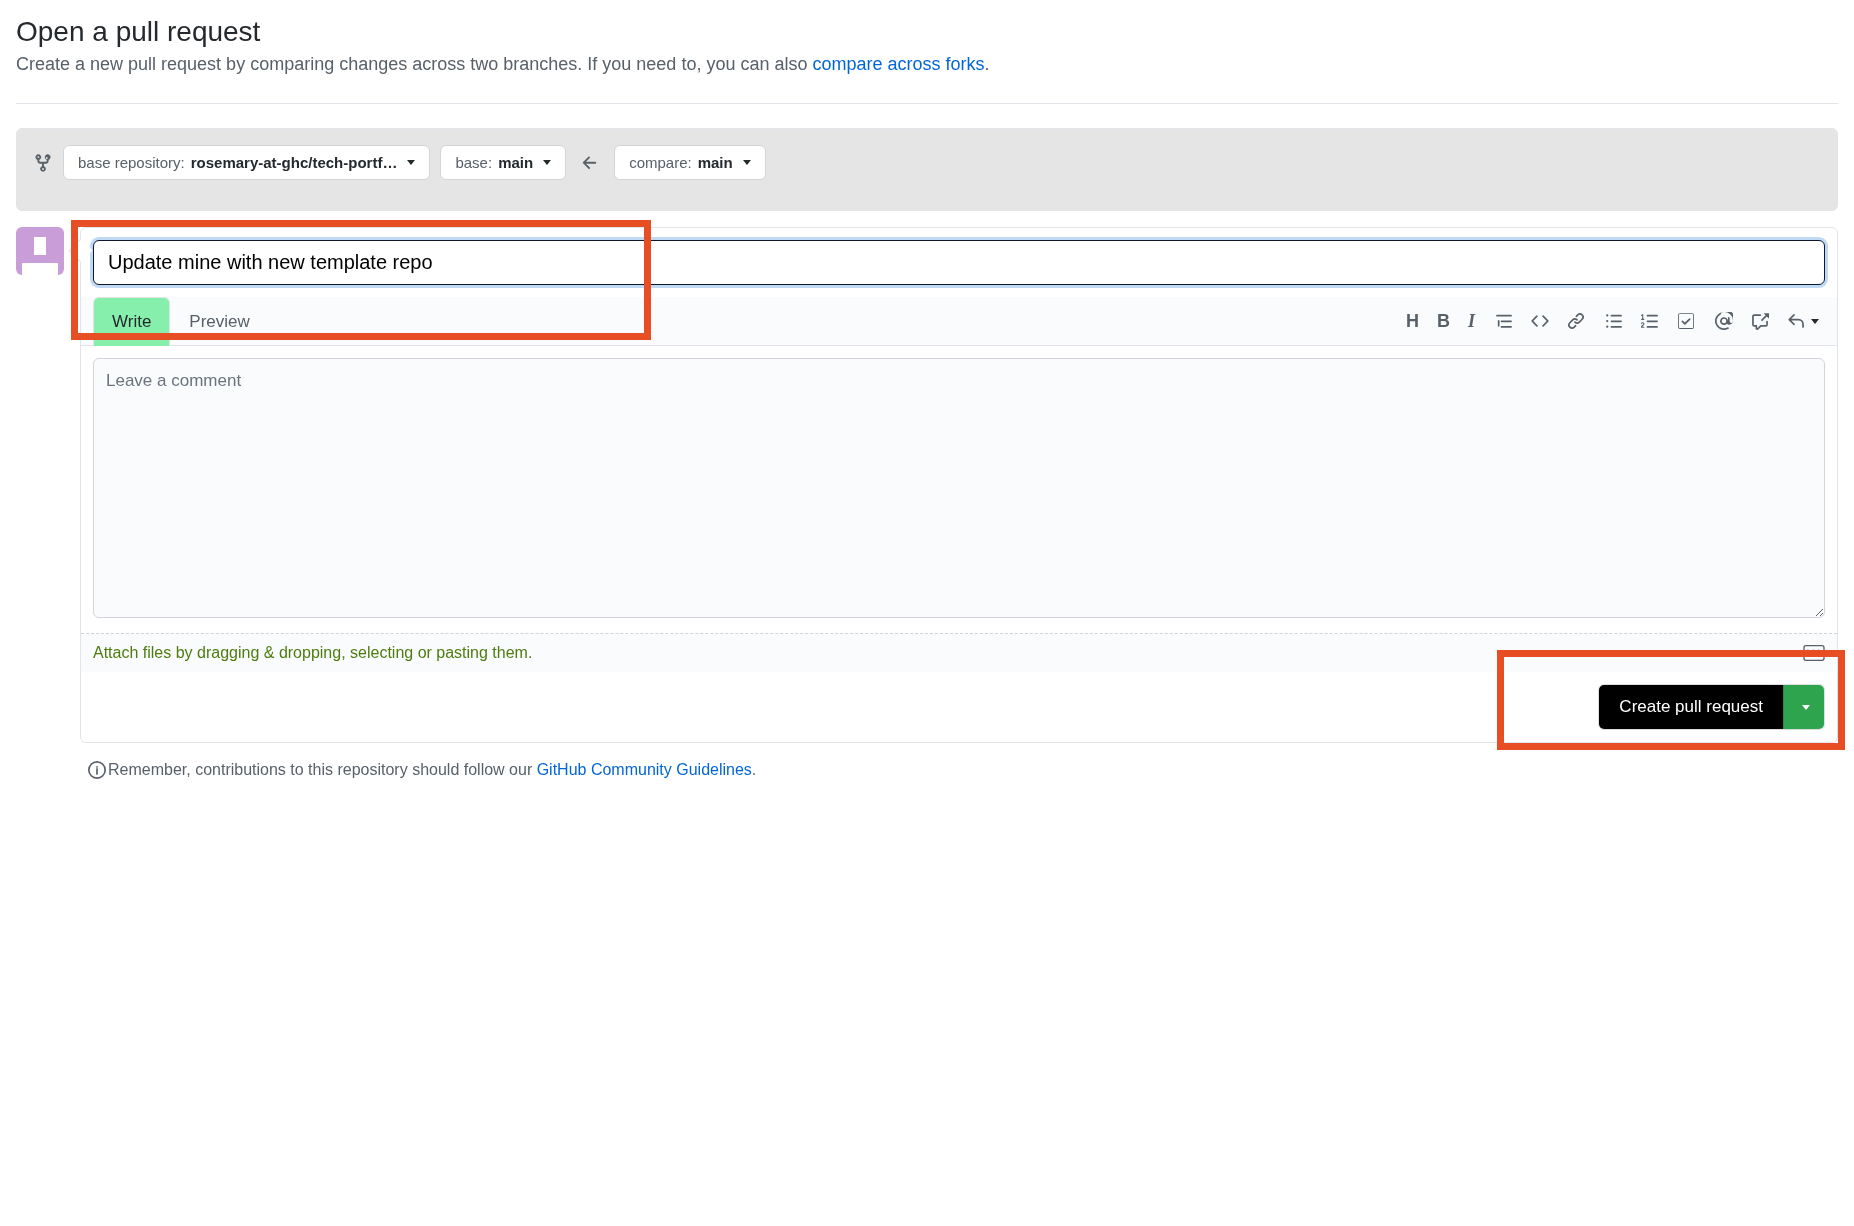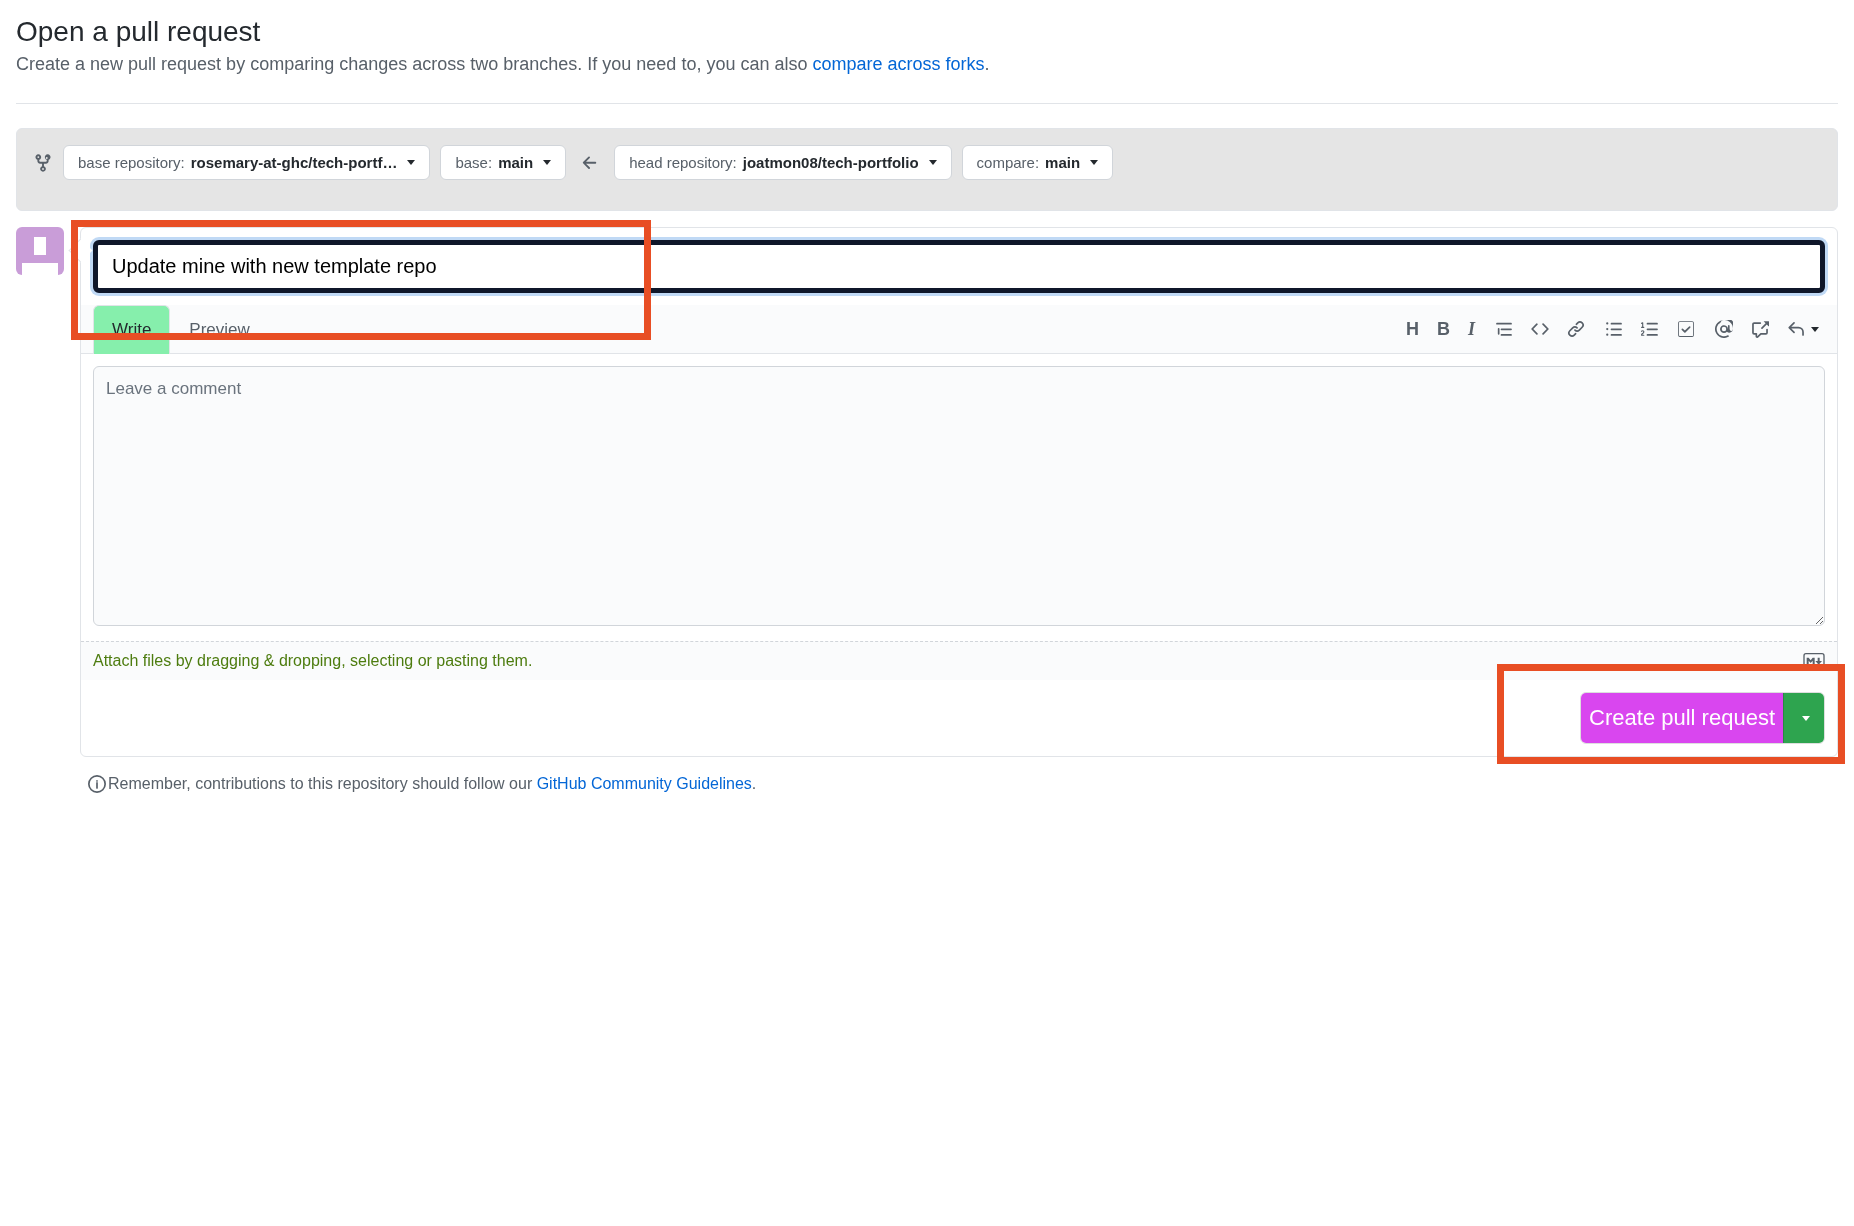--- a/index.html
+++ b/index.html
@@ -122,21 +122,21 @@
       border-bottom: 1px solid #e1e4e8;
       transform: rotate(45deg);
     }
     .title-wrap {
       padding: 12px;
     }
     .title-input {
       width: 100%;
       padding: 10px 14px;
       font-size: 20px;
-      border: 5px solid #0f172a;
+      border: 1px solid #0f172a;
       border-radius: 6px;
       outline: none;
       background: #fff;
       box-shadow: 0 0 0 3px rgba(3,102,214,0.25);
       font-family: inherit;
     }
     .tabs-row {
       display: flex;
       align-items: center;
       border-bottom: 1px solid #e1e4e8;
@@ -211,24 +211,24 @@
       justify-content: flex-end;
     }
     .btn-primary {
       display: inline-flex;
       align-items: stretch;
       border-radius: 6px;
       overflow: hidden;
       border: 1px solid rgba(27,31,35,0.15);
     }
     .btn-primary .main {
-      background: #d946ef;
+      background: #000000;
       color: #fff;
-      padding: 12px 8px;
-      font-size: 22px;
+      padding: 12px 20px;
+      font-size: 17px;
       font-weight: 500;
       cursor: pointer;
     }
     .btn-primary .dd {
       background: #2ea44f;
       color: #fff;
       padding: 12px 14px;
       border-left: 1px solid rgba(27,31,35,0.2);
       cursor: pointer;
       display: flex;
@@ -283,25 +283,20 @@
     <div class="branch-select">
       <span class="prefix">base: </span>
       <span class="value">main</span>
       <span class="caret-down"></span>
     </div>
     <span class="arrow-back">
       <svg width="20" height="20" viewBox="0 0 16 16" fill="currentColor">
           <path d="M7.78 12.53a.75.75 0 0 1-1.06 0L2.47 8.28a.75.75 0 0 1 0-1.06l4.25-4.25a.75.75 0 0 1 1.06 1.06L4.81 7h7.44a.75.75 0 0 1 0 1.5H4.81l2.97 2.97a.75.75 0 0 1 0 1.06z"></path>
         </svg>
     </span>
-    <div class="branch-select">
-      <span class="prefix">head repository: </span>
-      <span class="value">joatmon08/tech-portfolio</span>
-      <span class="caret-down"></span>
-    </div>
     <div class="branch-select">
       <span class="prefix">compare: </span>
       <span class="value">main</span>
       <span class="caret-down"></span>
     </div>
   </div>
 </div>
 
 <div class="pr-form-area">
   <div class="avatar"></div>

